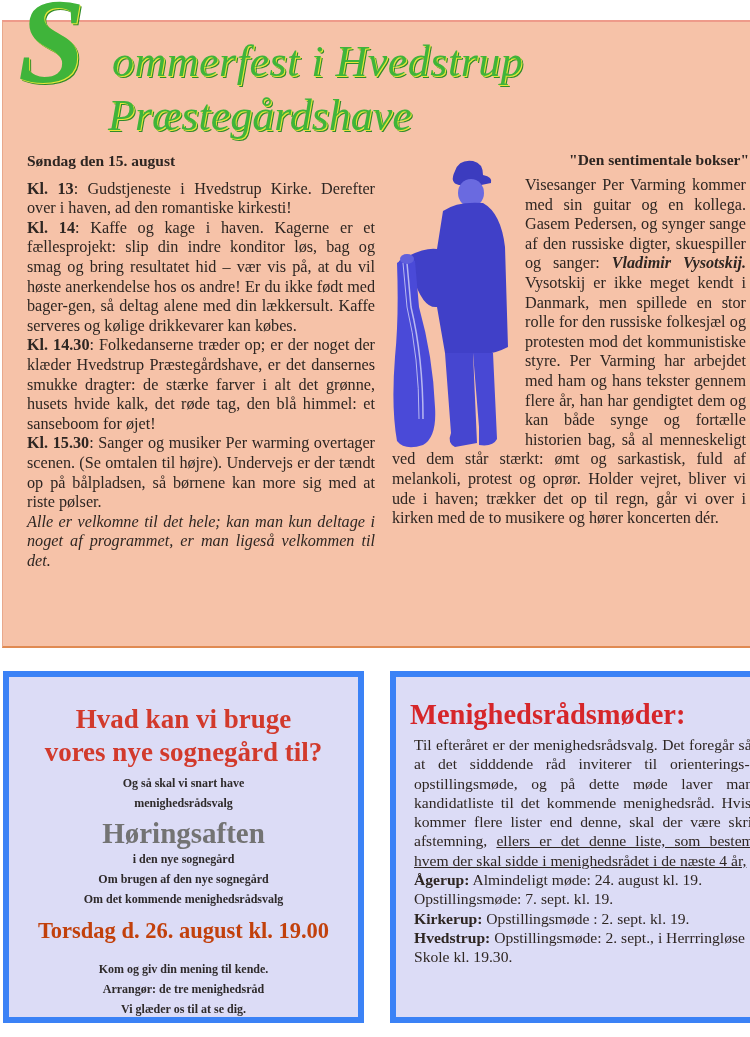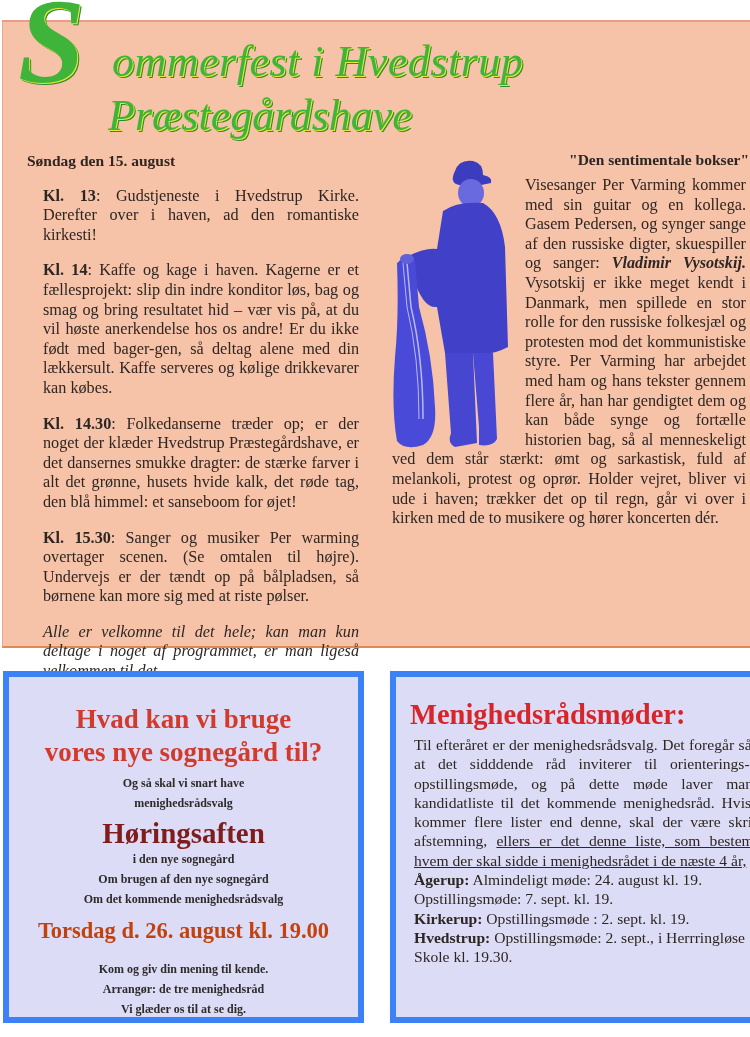--- a/index.html
+++ b/index.html
@@ -33,21 +33,21 @@
       position: absolute; left: 108px; top: 94px; font-size: 44px; line-height: 1;
       font-family: "Liberation Serif", serif;
     }
 
     .left-col {
       position: absolute; left: 27px; top: 151px; width: 348px;
       font-family: "Liberation Serif", serif; font-size: 16.2px; line-height: 19.6px;
       text-align: justify;
     }
     .left-col .date-heading { font-weight: bold; font-size: 15.5px; margin-bottom: 9px; }
-    .left-col p { margin: 16px; }
+    .left-col p { margin: 0; }
     .left-col b { font-weight: bold; }
     .left-col .italic-note { font-style: italic; }
 
     .photo {
       position: absolute; left: 393px; top: 157px; width: 115px; height: 295px;
     }
 
     .right-col-heading {
       position: absolute; left: 509px; top: 151px; width: 240px;
       font-family: "Liberation Serif", serif; font-weight: bold; font-size: 15.5px;
@@ -73,21 +73,21 @@
     .box-left .headline {
       font-family: "Liberation Serif", serif; font-weight: bold; color: #d23a2c;
       font-size: 27px; line-height: 33px; margin-top: 26px;
     }
     .box-left .sub {
       font-family: "Liberation Serif", serif; font-weight: bold; color: #2e2a2a;
       font-size: 12px; line-height: 20px;
     }
     .box-left .sub-a { margin-top: 4px; }
     .box-left .event-title {
-      font-family: "Liberation Serif", serif; font-weight: bold; color: #7f1d1d;
+      font-family: "Liberation Serif", serif; font-weight: bold; color: #737373;
       font-size: 29px; line-height: 32px; margin-top: 4px;
     }
     .box-left .event-date {
       font-family: "Liberation Serif", serif; font-weight: bold; color: #c2410c;
       font-size: 22.5px; line-height: 28px; margin-top: 8px;
     }
     .box-left .footer-lines { margin-top: 14px; }
 
     .box-right .headline {
       font-family: "Liberation Serif", serif; font-weight: bold; color: #d6262a;

